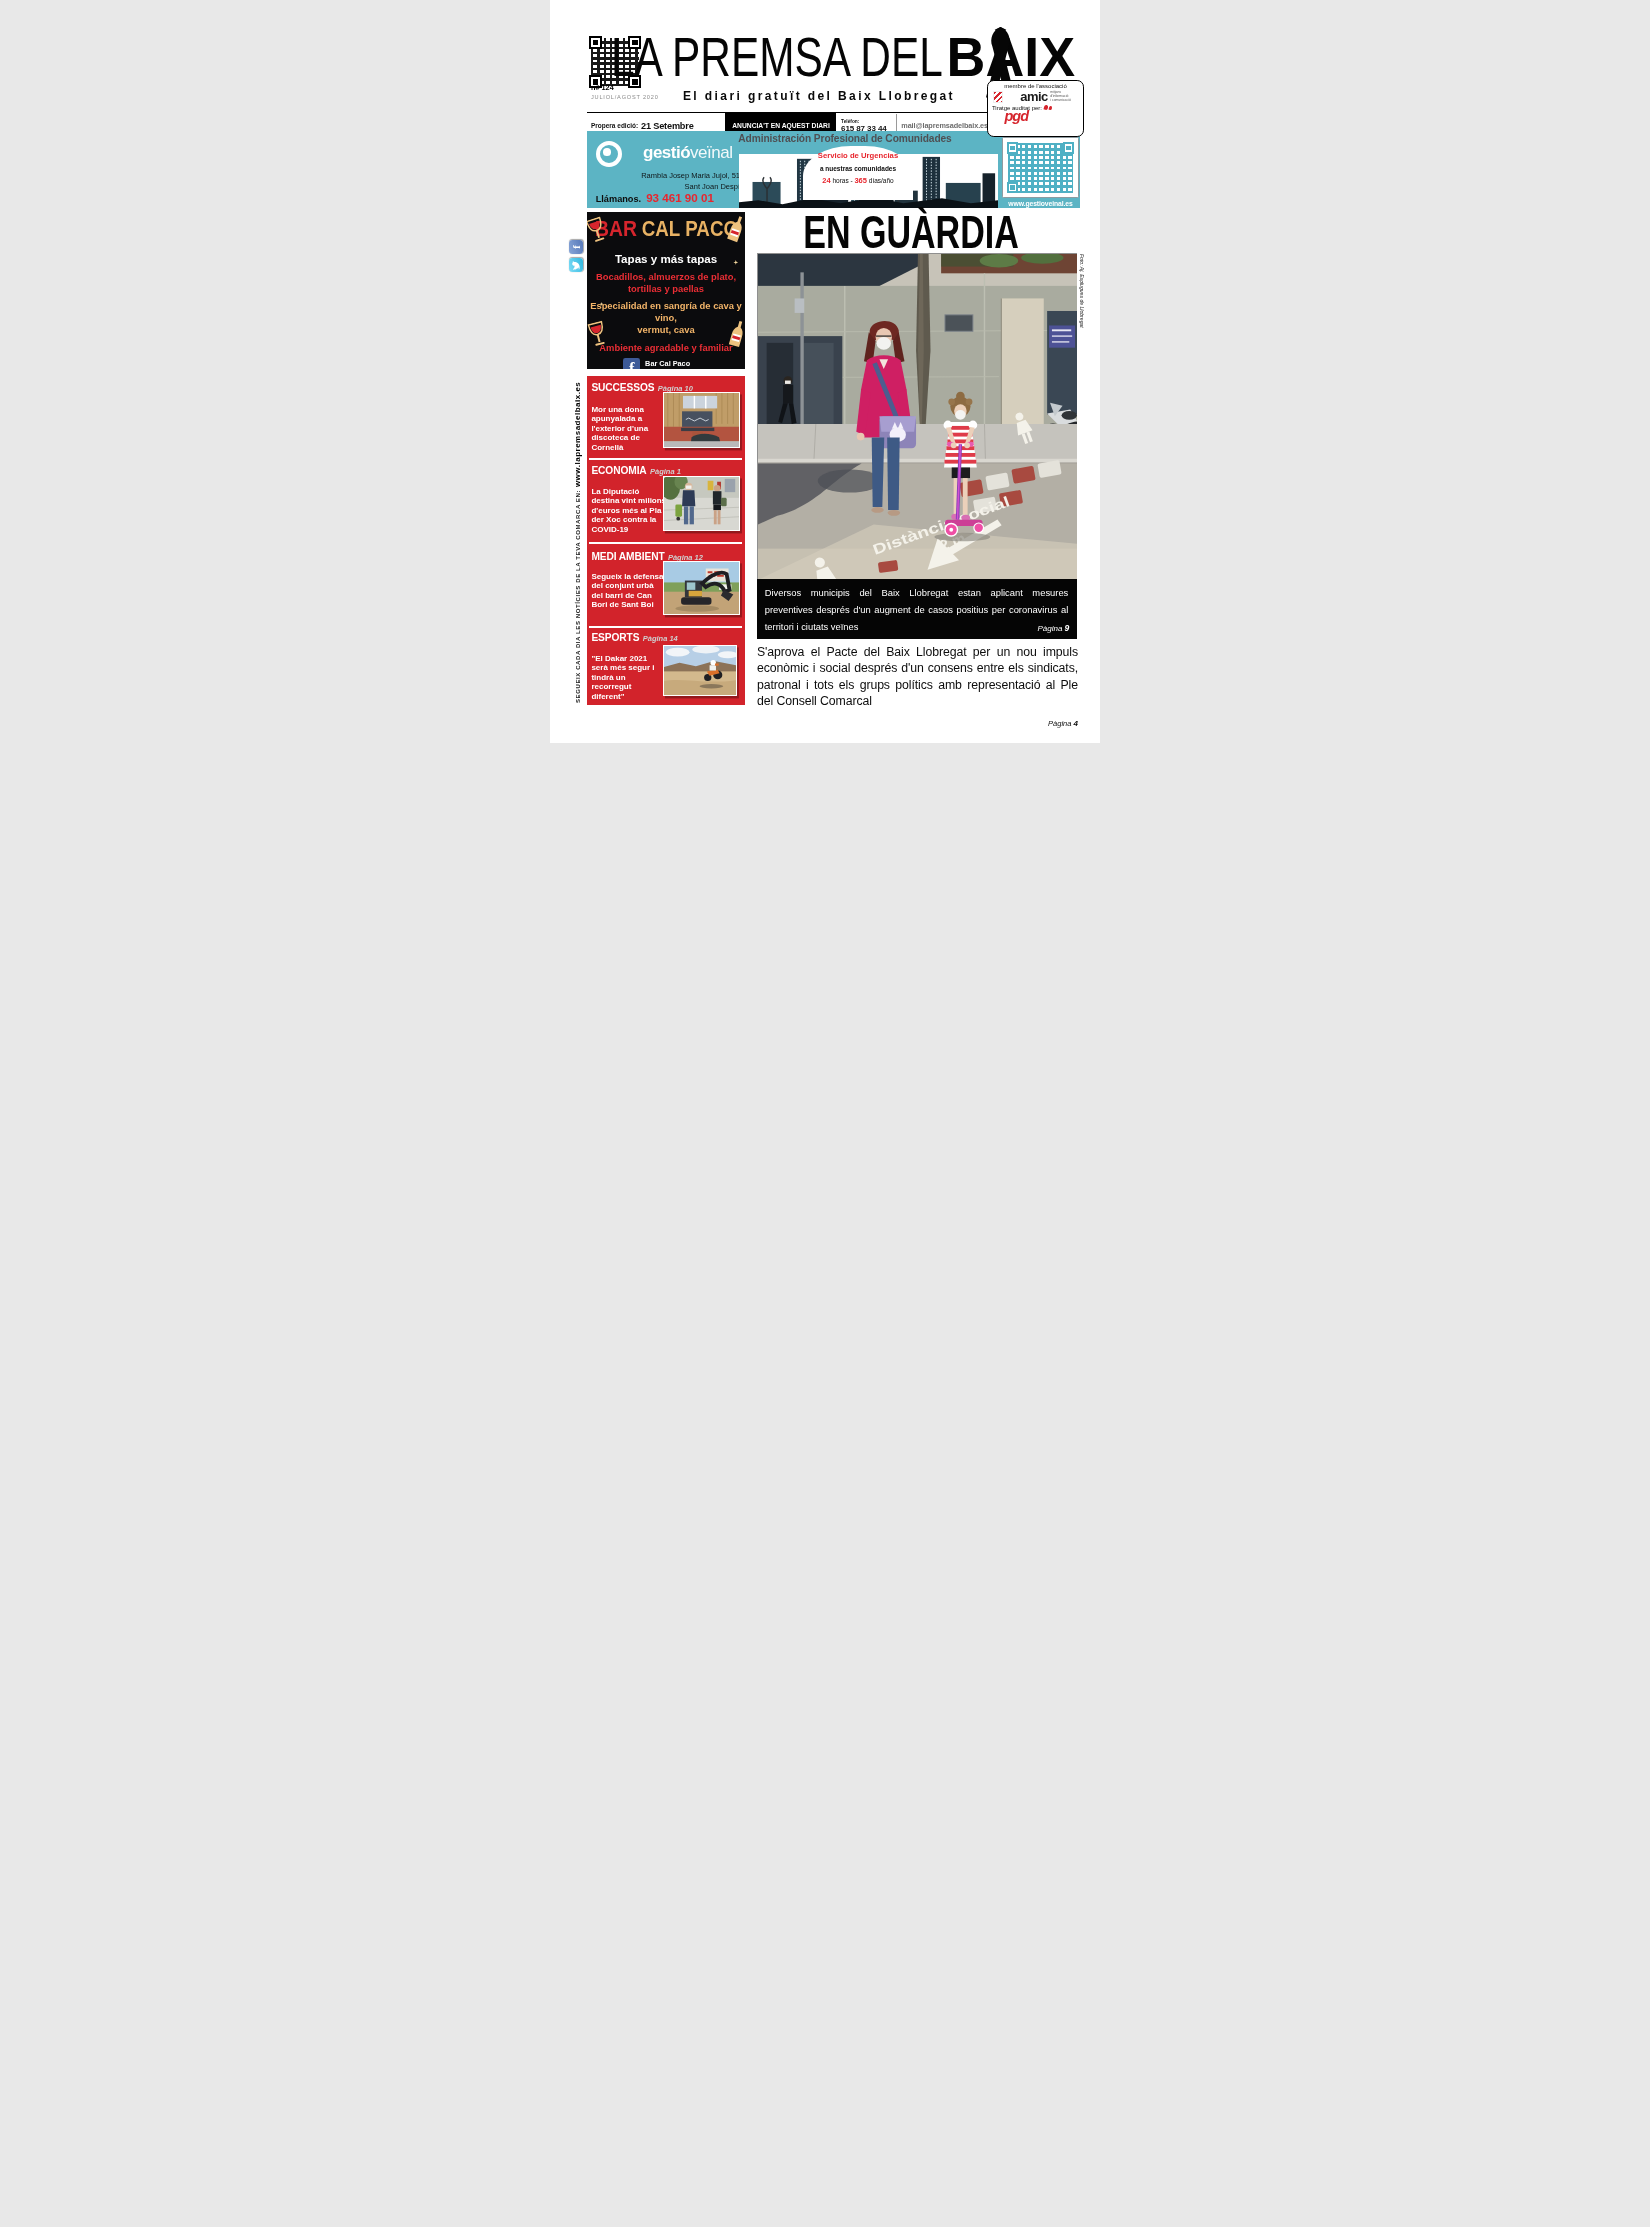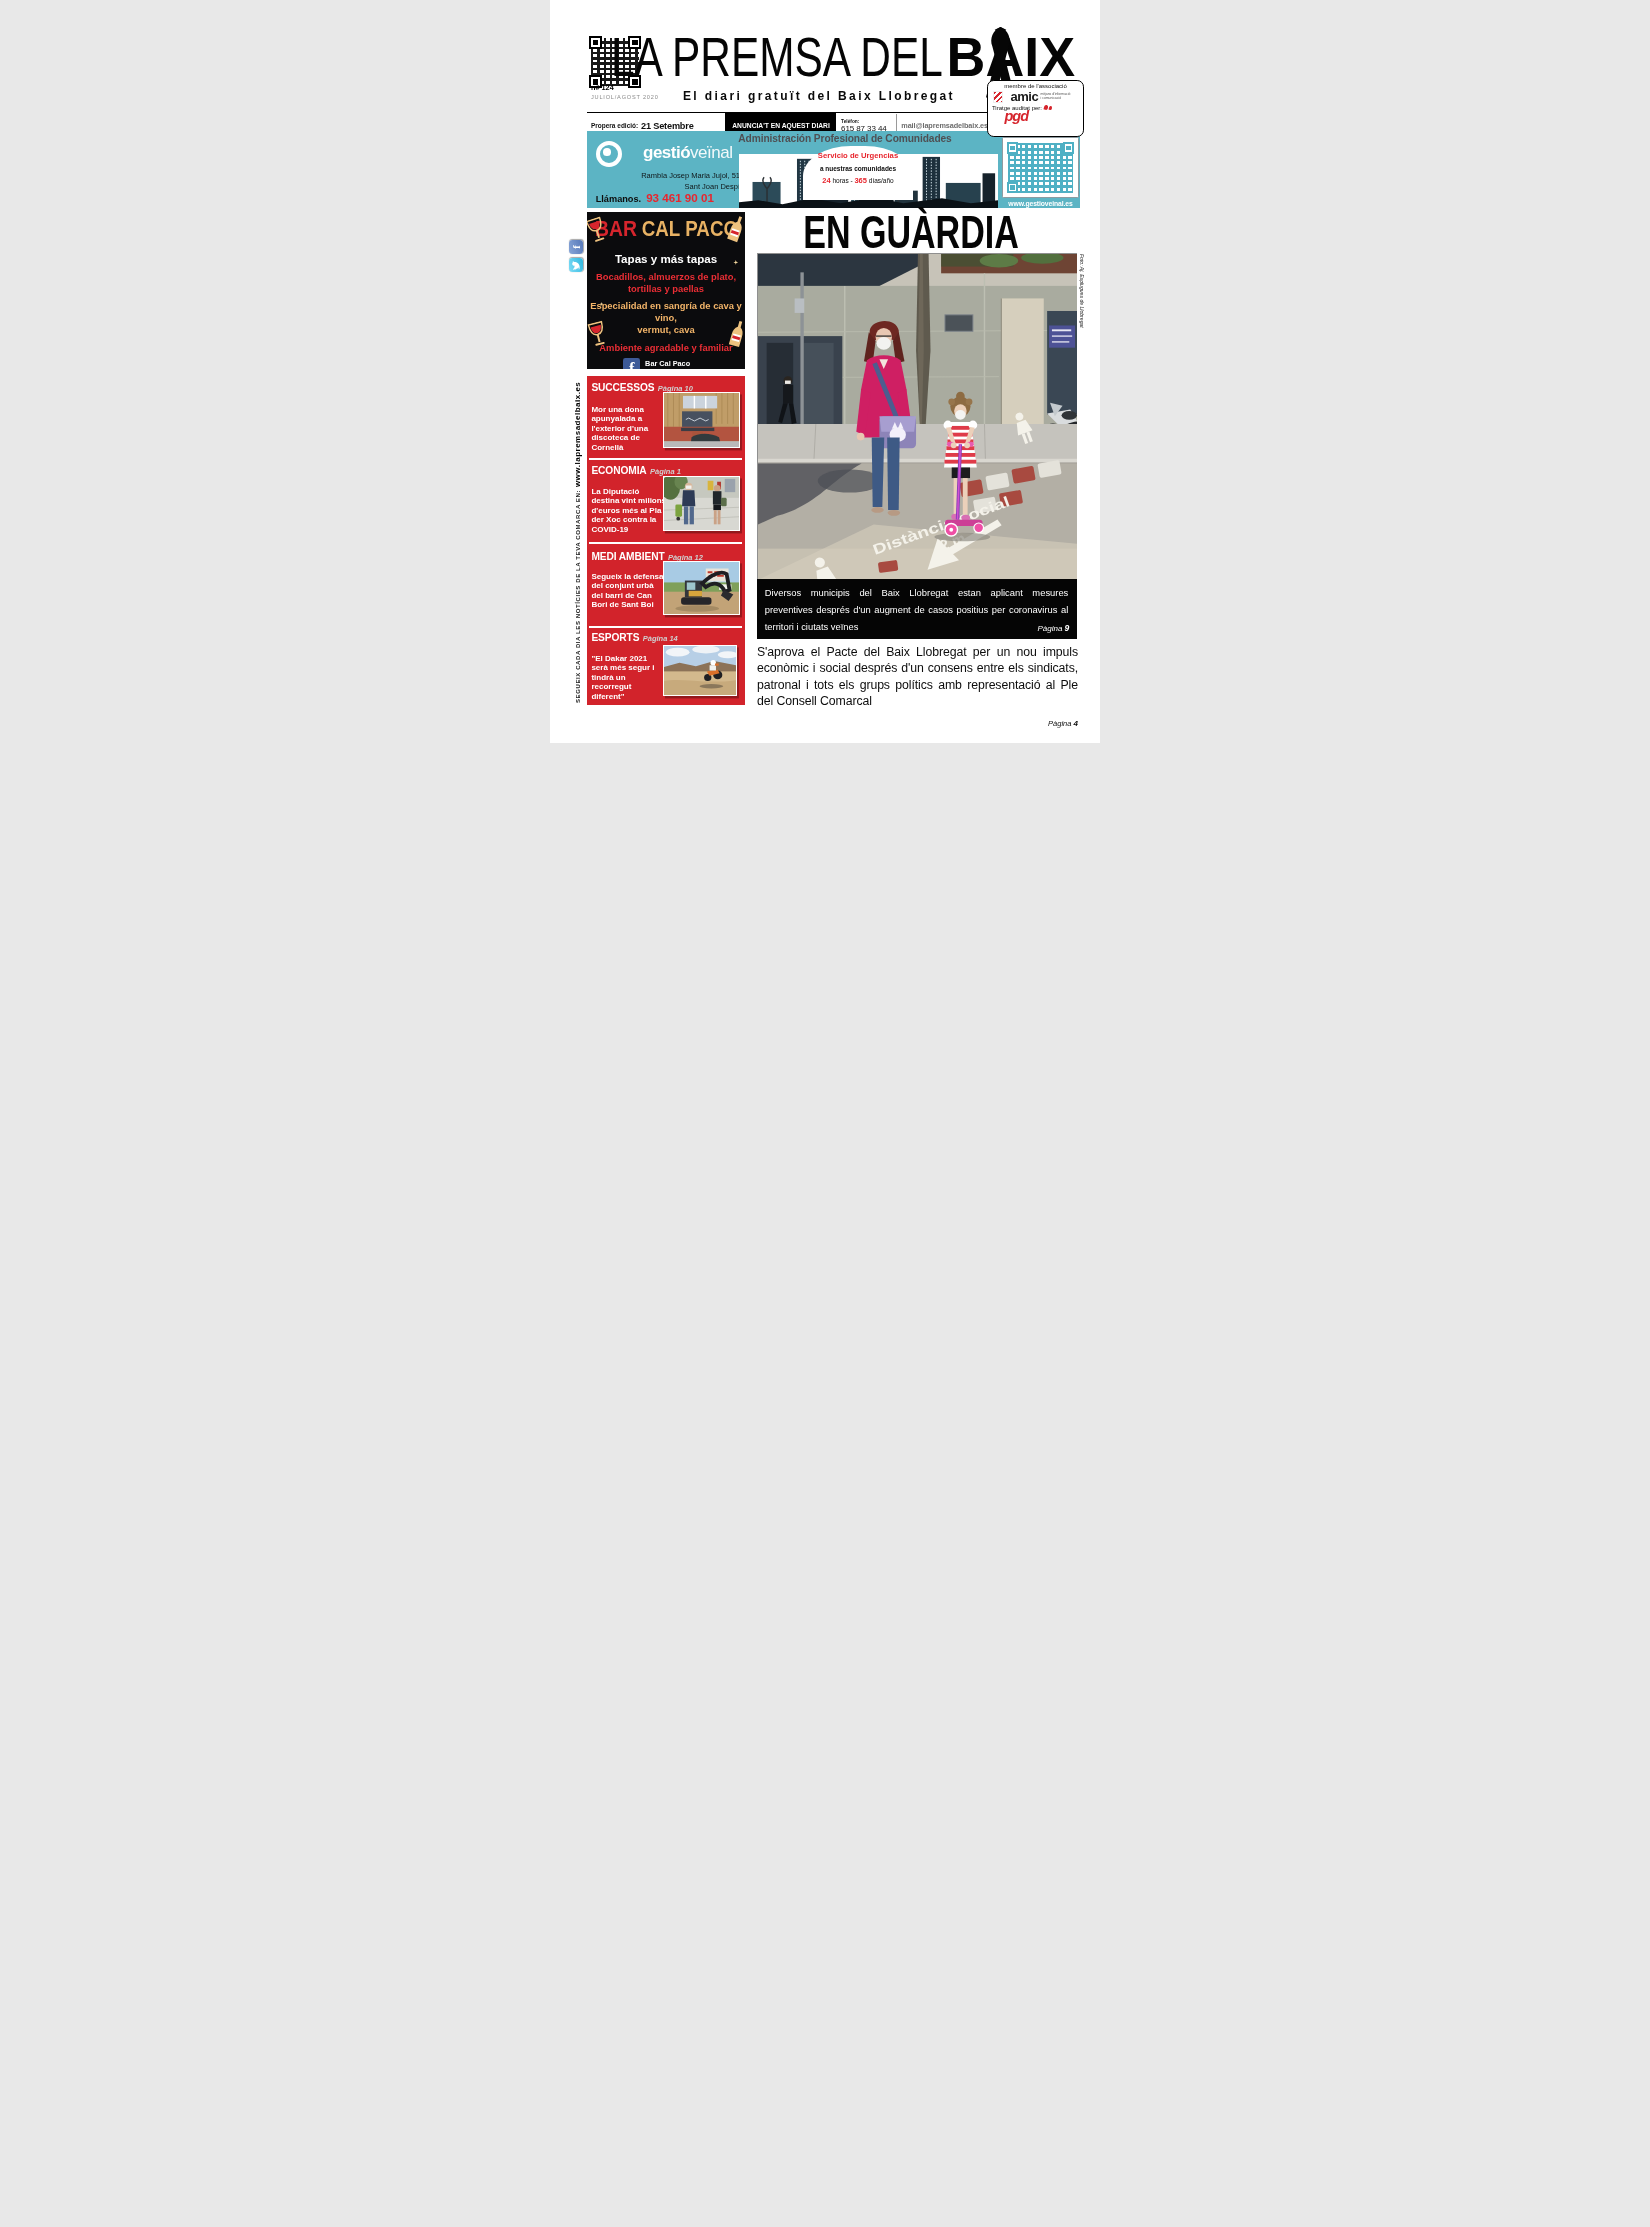--- a/index.html
+++ b/index.html
@@ -32,41 +32,41 @@
   .issue-num{font-size:7.3px;font-weight:bold;color:#000;}
   .issue-date{font-size:5.6px;color:#8a8a8a;letter-spacing:0.8px;margin-top:1.5px;}
   .tagline{font-size:12px;font-weight:bold;letter-spacing:2.4px;color:#0a0a0a;text-align:center;}
 
   .amic-box{position:absolute;background:#fff;border:1.2px solid #000;border-radius:6.8px;
             padding:2.4px 3.9px 1.9px 3.9px;z-index:8;}
   .amic-l1{font-size:6px;color:#111;text-align:center;}
   .amic-row{display:flex;align-items:center;margin-top:1px;}
   .amic-stripes{width:10.6px;height:11.6px;margin-left:1px;
      background:repeating-linear-gradient(135deg,#d6252d 0 1.9px,#fff 1.9px 3.9px);border:0.5px solid #eee;}
-  .amic-word{font-size:13px;font-weight:bold;letter-spacing:-0.5px;color:#1a1a1a;margin-left:7px;line-height:1;}
+  .amic-word{font-size:13px;font-weight:bold;letter-spacing:-0.5px;color:#1a1a1a;margin-left:17px;line-height:1;}
   .amic-desc{font-size:3.4px;color:#555;line-height:1.15;margin-left:2.4px;}
   .amic-audit{display:flex;align-items:center;margin-top:1.5px;}
   .amic-audit .lbl{font-size:6px;color:#111;}
   .ojd{width:4.4px;height:5.3px;background:#d6252d;border-radius:60% 60% 60% 0;margin-left:1.9px;transform:rotate(15deg);}
   .ojd2{width:2.9px;height:3.9px;margin-left:0.5px;}
   .pgd{font-size:14.5px;font-weight:bold;font-style:italic;color:#d6252d;letter-spacing:-1px;
        line-height:.8;margin-left:12.6px;}
 
   
   .topbar{position:absolute;display:flex;border-top:1.9px solid #000;border-bottom:1.9px solid #000;
           height:27px;align-items:stretch;background:#fff;}
   .tb-seg{display:flex;align-items:center;}
   .tb-propera{padding-left:3.9px;width:146px;}
   .tb-propera .l1{font-size:6.5px;font-weight:bold;}
   .tb-propera .l2{font-size:9.2px;font-weight:bold;margin-left:2.9px;letter-spacing:-0.2px;}
   .tb-black{background:#000;color:#fff;width:118px;justify-content:center;}
   .tb-black span{font-size:7.3px;font-weight:bold;transform:scaleX(.92);white-space:nowrap;}
   .tb-phone{flex-direction:column;align-items:flex-start;justify-content:center;padding-left:4.8px;width:63px;}
   .tb-phone .lab{font-size:4.8px;font-weight:bold;}
-  .tb-phone .num{font-size:8px;font-weight:normal;letter-spacing:-0.1px;}
+  .tb-phone .num{font-size:8px;font-weight:bold;letter-spacing:-0.1px;}
   .tb-div{width:0.5px;background:#9a9a9a;margin:1px 0;}
   .tb-mail{padding-left:4.8px;font-size:7.3px;font-weight:bold;color:#6d6d6d;letter-spacing:-0.1px;}
 
   
   .gestio{position:absolute;background:#5cb4c4;}
   .g-logo-circle{position:absolute;left:8.7px;top:9.7px;width:26px;height:26px;border-radius:50%;
      border:4.4px solid #fff;}
   .g-logo-circle::after{content:"";position:absolute;left:3.4px;top:3.4px;width:7.7px;height:7.7px;
      border-radius:50%;background:#fff;}
   .g-brand{position:absolute;left:40px;top:12.6px;font-size:17px;line-height:1;color:#fff;letter-spacing:-0.5px;margin-left:16px;}

